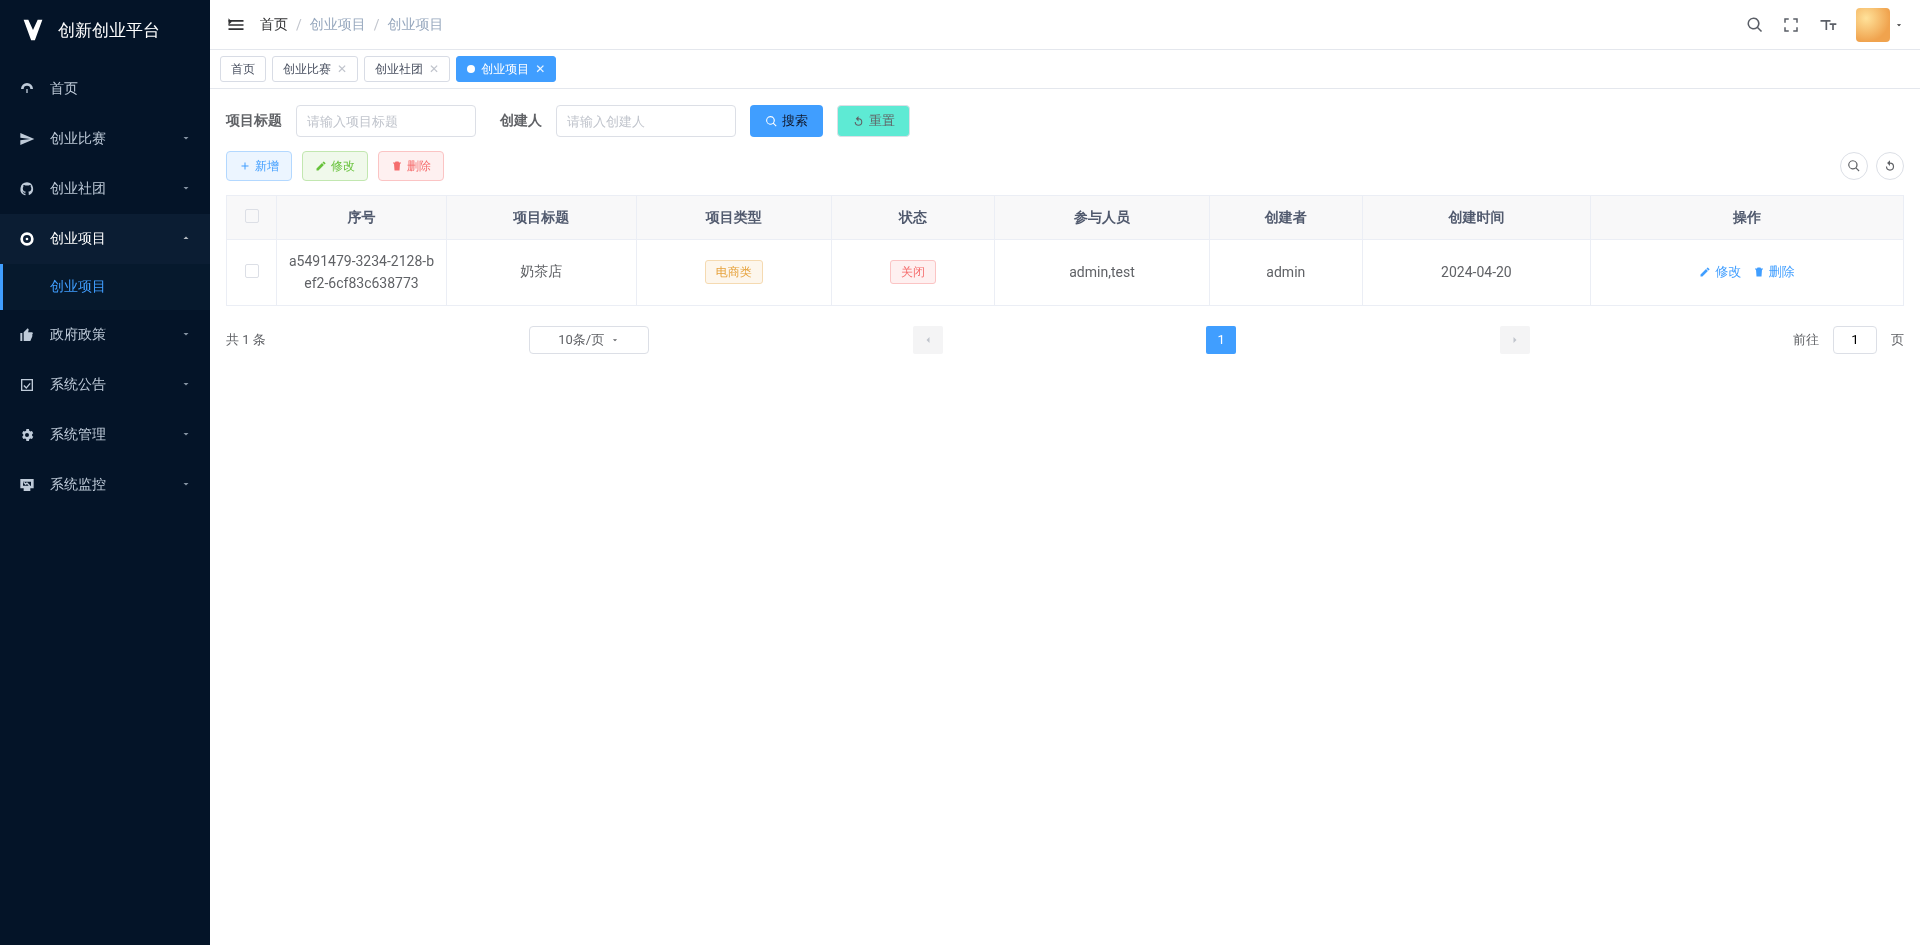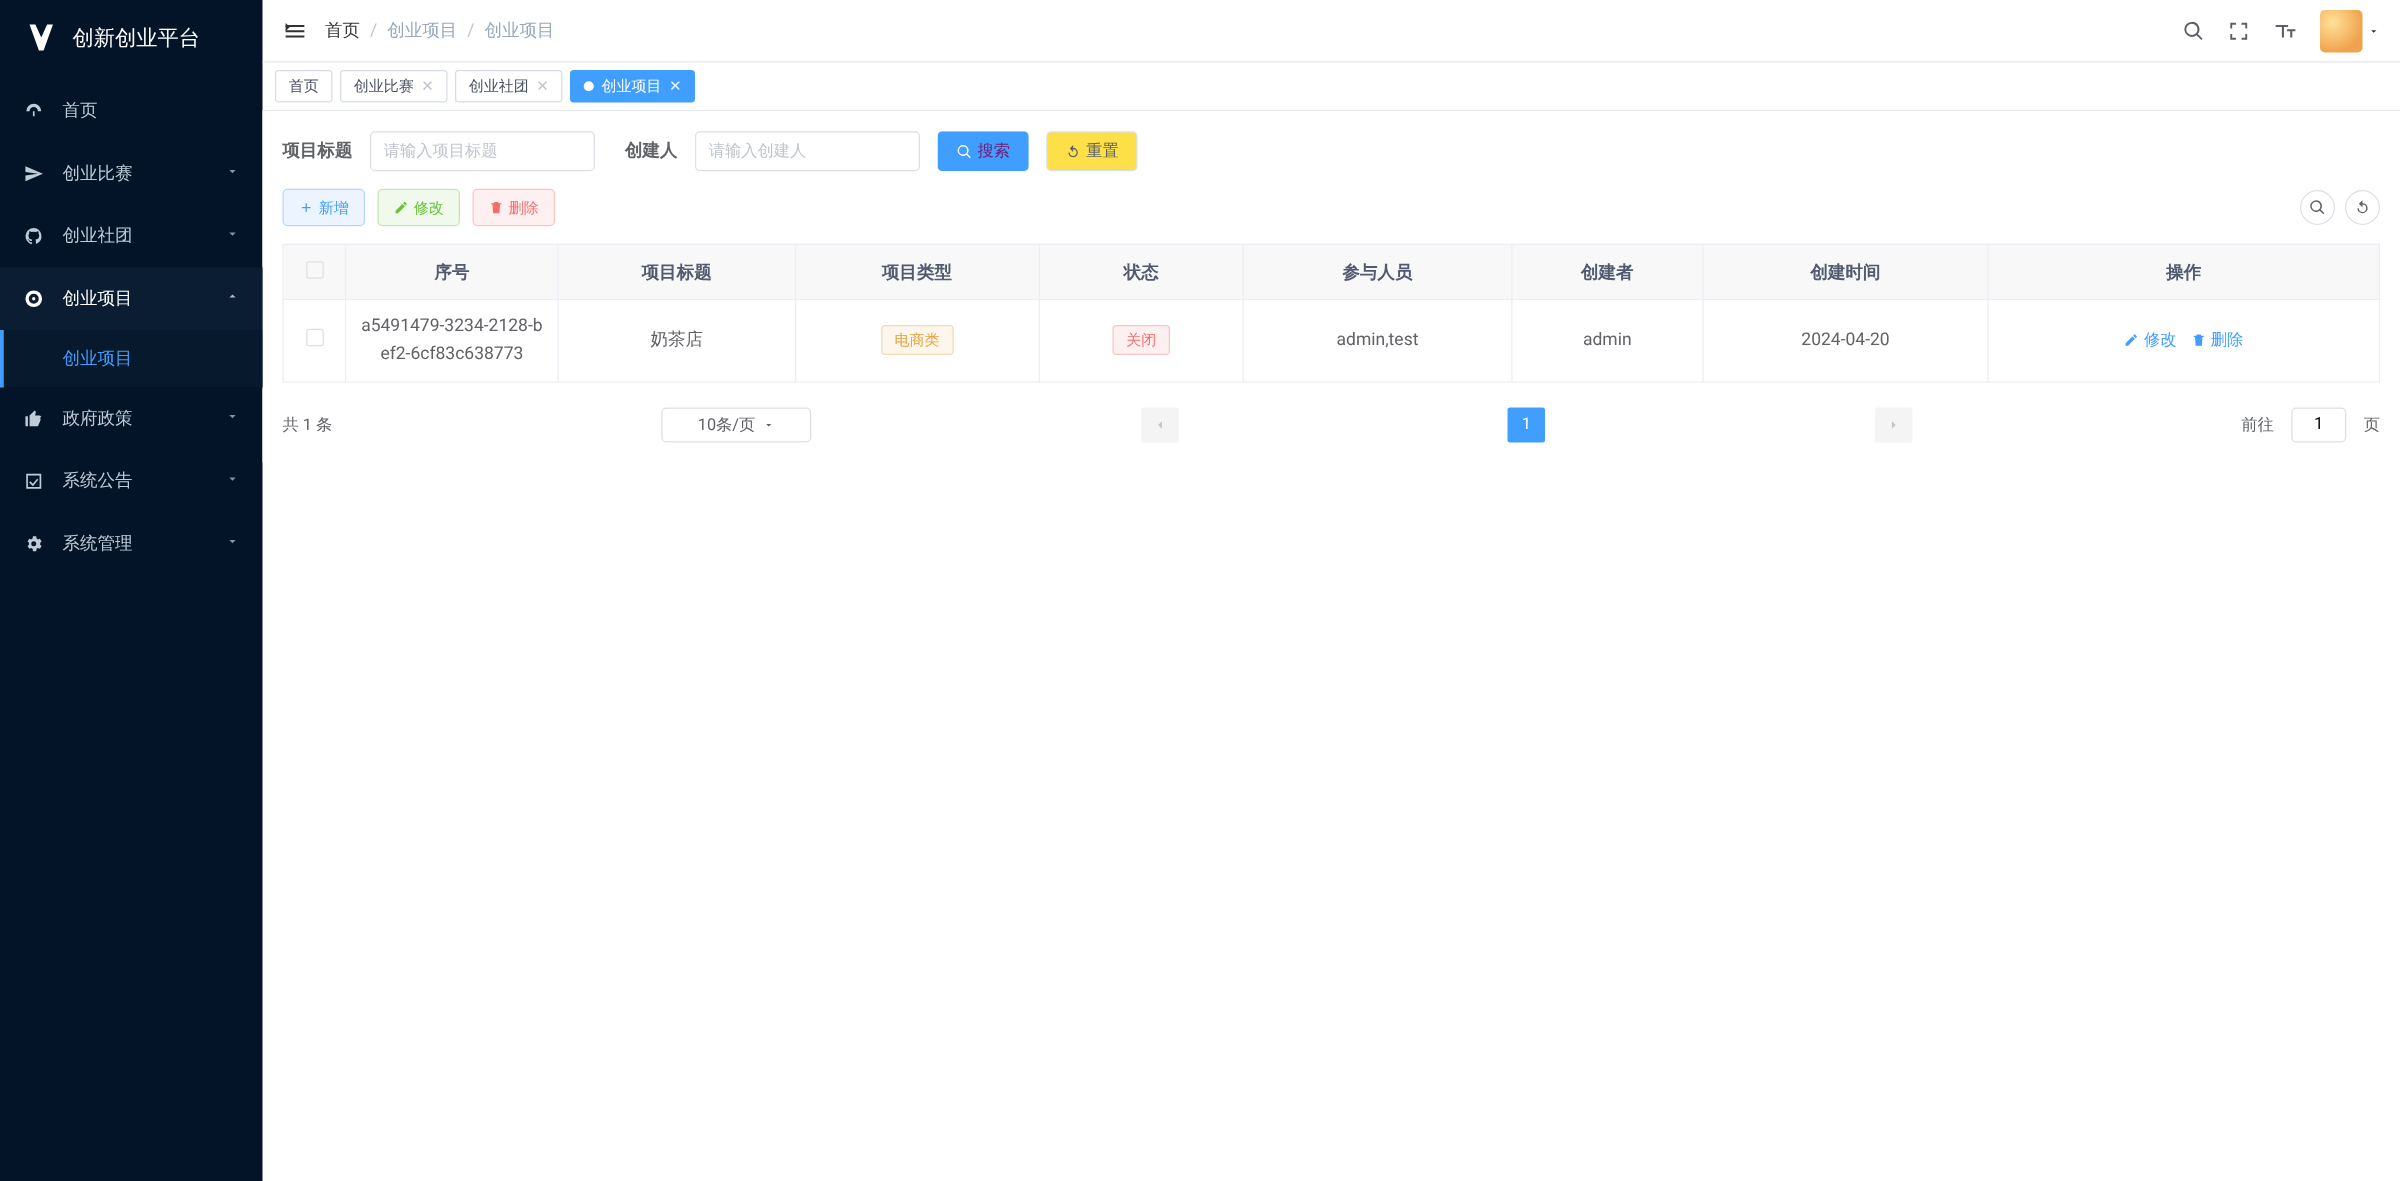--- a/index.html
+++ b/index.html
@@ -37,22 +37,22 @@
   .tab .close{color:#c0c4cc;font-size:12px;}
   .tab.active{background:#409eff;border-color:#409eff;color:#fff;}
   .tab.active .dot{display:inline-block;}
   .tab.active .close{color:#fff;opacity:.9;}
   
   .content{padding:16px;background:#fff;}
   .search-row{display:flex;align-items:center;gap:14px;margin-bottom:14px;}
   .label{font-size:14px;color:#606266;font-weight:700;}
   .input{height:32px;border:1px solid #dcdfe6;border-radius:4px;padding:0 10px;font-size:13px;color:#606266;outline:none;}
   .input::placeholder{color:#c0c4cc;}
-  .btn{display:inline-flex;align-items:center;gap:4px;height:32px;padding:0 14px;border-radius:4px;font-size:13px;cursor:pointer;border:1px solid transparent;background:#fde047;}
-  .btn-primary{background:#409eff;color:#701a75;}
+  .btn{display:inline-flex;align-items:center;gap:4px;height:32px;padding:0 14px;border-radius:4px;font-size:13px;cursor:pointer;border:1px solid transparent;background:#5eead4;}
+  .btn-primary{background:#409eff;color:#0f172a;}
   .btn-plain{border:1px solid #dcdfe6;color:#606266;}
   .btn-row{display:flex;align-items:center;gap:10px;margin-bottom:14px;}
   .btn-blue-ghost{color:#409eff;border:1px solid #b3d8ff;background:#ecf5ff;}
   .btn-green-ghost{color:#67c23a;border:1px solid #c2e7b0;background:#f0f9eb;}
   .btn-red-ghost{color:#f56c6c;border:1px solid #fbc4c4;background:#fef0f0;}
   .small{height:30px;padding:0 12px;font-size:12px;}
   .round-icons{margin-left:auto;display:flex;gap:8px;}
   .round-btn{width:28px;height:28px;border-radius:50%;border:1px solid #dcdfe6;display:inline-flex;align-items:center;justify-content:center;color:#606266;cursor:pointer;}
   
   table{width:100%;border-collapse:collapse;border:1px solid #ebeef5;}
@@ -157,20 +157,31 @@
               <path d="M7 10l5 5 5-5z"></path>
             </svg></span>
       </div>
       <div class="menu-item">
         <span class="mi-icon">
             <svg width="16" height="16" viewBox="0 0 24 24">
               <path d="M19.4 13l.6-1-.6-1 2-1.6-2-3.4-2.4.8a7 7 0 00-1.7-1L15 3h-4l-.3 2.8a7 7 0 00-1.7 1L6.6 6 4.6 9.4l2 1.6-.6 1 .6 1-2 1.6 2 3.4 2.4-.8a7 7 0 001.7 1L11 21h4l.3-2.8a7 7 0 001.7-1l2.4.8 2-3.4-2-1.6zM12 15a3 3 0 110-6 3 3 0 010 6z"></path>
             </svg>
           </span>
         <span>系统管理</span>
+        <span class="chev"><svg width="12" height="12" viewBox="0 0 24 24">
+              <path d="M7 10l5 5 5-5z"></path>
+            </svg></span>
+      </div>
+      <div class="menu-item">
+        <span class="mi-icon">
+            <svg width="16" height="16" viewBox="0 0 24 24">
+              <path d="M3 4h18v12H3V4zm2 2v8h14V6H5zm3 12h8v2H8v-2zM7 8l3 3 2-2 4 4" fill="none" stroke="currentColor" stroke-width="2"></path>
+            </svg>
+          </span>
+        <span>系统监控</span>
         <span class="chev"><svg width="12" height="12" viewBox="0 0 24 24">
               <path d="M7 10l5 5 5-5z"></path>
             </svg></span>
       </div>
     </nav>
   </aside>
 
   <div class="main">
 
     <div class="topbar">

